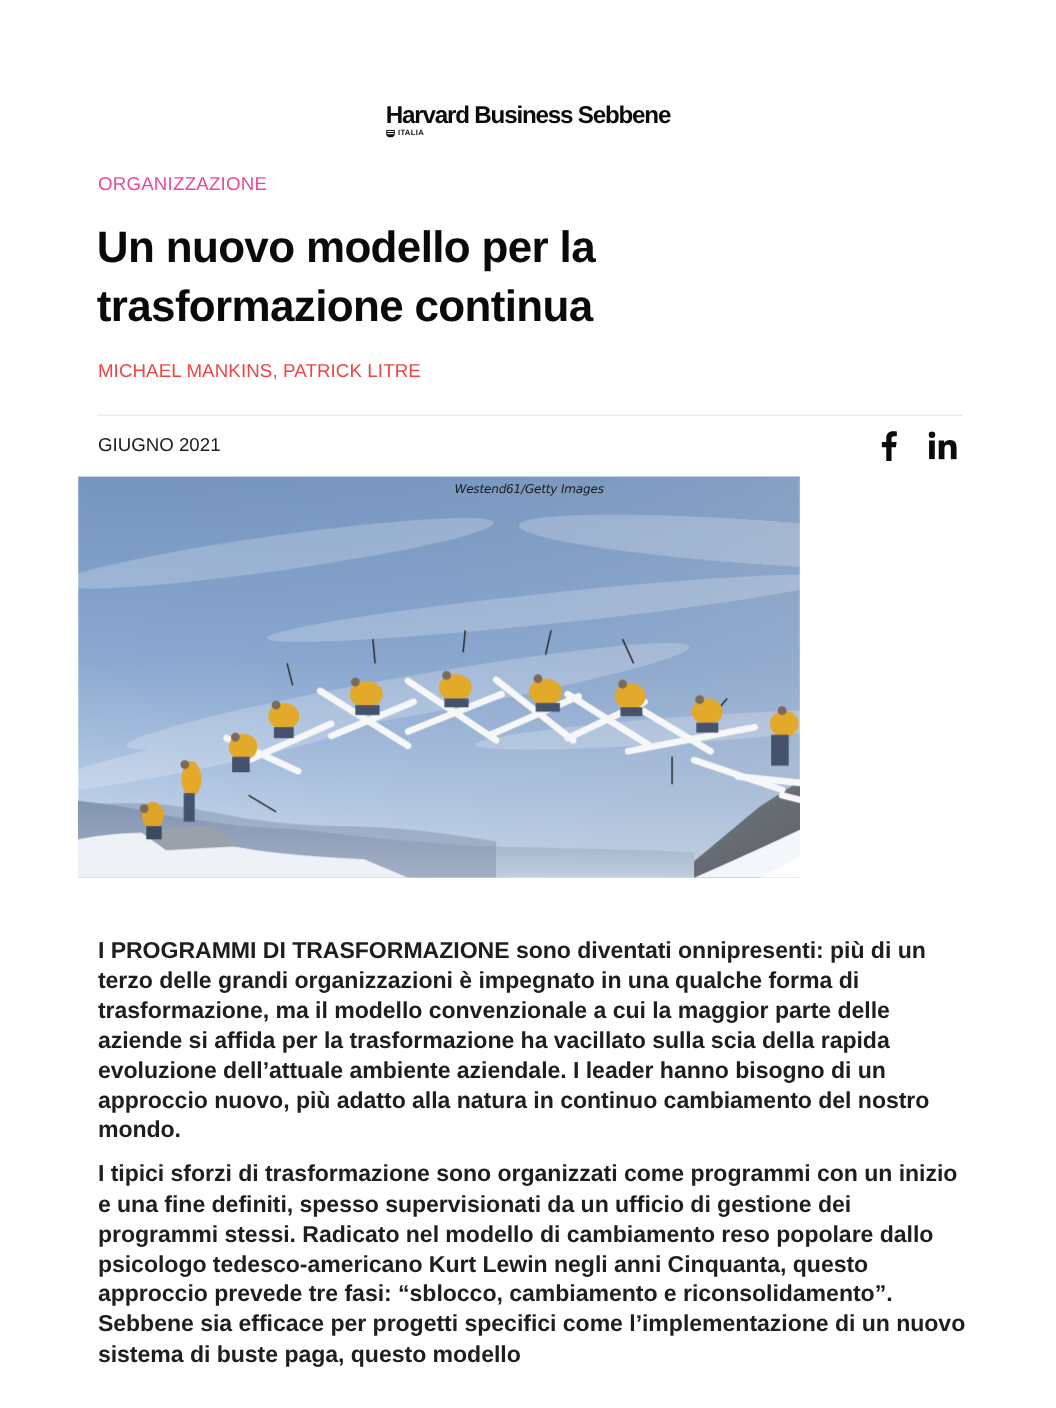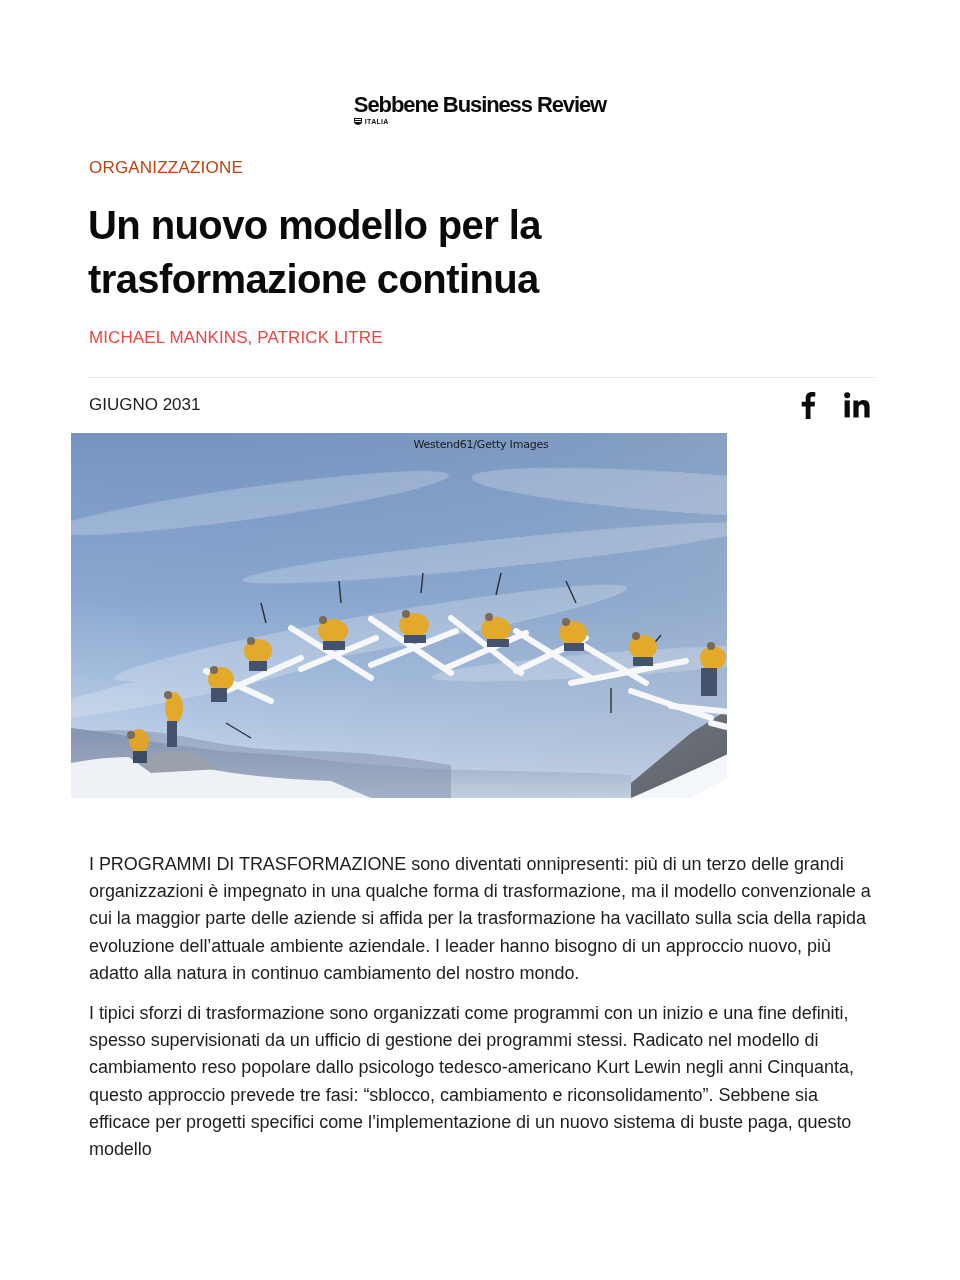--- a/index.html
+++ b/index.html
@@ -5,65 +5,65 @@
     * { box-sizing: border-box; margin: 0; padding: 0; }
     html, body { width: 960px; height: 1280px; background: #ffffff; overflow: hidden; }
     body { font-family: "Liberation Sans", "DejaVu Sans", sans-serif; color: #111111; position: relative; }
 
     .masthead { position: absolute; top: 93px; left: 0; width: 960px; display: flex; justify-content: center; }
     .logo { display: flex; flex-direction: column; align-items: flex-start; }
     .logo-title { font-family: "Liberation Sans", sans-serif; font-weight: 700; font-size: 22px; letter-spacing: -1.1px; color: #0b0b0b; line-height: 24px; }
     .logo-sub { display: flex; align-items: center; gap: 3px; margin-top: 0px; font-size: 7px; font-weight: 700; letter-spacing: 0.3px; color: #111; line-height: 9px; }
     .logo-shield { width: 8px; height: 7px; display: inline-block; }
 
-    .section-label { position: absolute; top: 158px; left: 89px; font-size: 17px; color: #c2410c; letter-spacing: 0.2px; }
+    .section-label { position: absolute; top: 158px; left: 89px; font-size: 17px; color: #ec4899; letter-spacing: 0.2px; }
     .headline { position: absolute; top: 198px; left: 88px; width: 700px; font-family: "Liberation Sans", sans-serif; font-weight: 700; font-size: 40px; line-height: 54px; color: #0a0a0a; letter-spacing: -0.6px; }
     .authors { position: absolute; top: 328px; left: 89px; font-size: 17px; color: #ef4444; letter-spacing: 0.1px; }
 
     .divider { position: absolute; top: 377px; left: 89px; width: 786px; height: 1px; background: #e6e6e6; }
 
     .date { position: absolute; top: 395px; left: 89px; font-size: 17px; color: #1c1c1c; }
     .social { position: absolute; top: 389px; left: 796px; display: flex; gap: 22px; align-items: center; }
     .social-btn { display: flex; align-items: center; justify-content: center; height: 32px; cursor: pointer; }
     .fb { width: 24px; }
     .li { width: 30px; }
 
-    .hero { position: absolute; top: 433px; left: 71px; width: 656px; height: 365px; overflow: hidden; }
+    .hero { position: absolute; top: 433px; left: 71px; width: 656px; height: 365px; overflow: hidden; font-style: italic; }
     .hero svg { display: block; }
     .credit { position: absolute; top: 5px; left: 0; width: 820px; text-align: center; font-family: "DejaVu Sans", sans-serif; font-size: 11px; color: #1a1a1a; letter-spacing: -0.2px; }
 
     .body-text { position: absolute; top: 851px; left: 89px; width: 790px; }
-    .body-text p { font-size: 18px; line-height: 27.2px; color: #1e1e1e; margin-bottom: 13px; letter-spacing: -0.05px; }
+    .body-text p { font-size: 21px; line-height: 27.2px; color: #1e1e1e; margin-bottom: 13px; letter-spacing: -0.05px; font-weight: bold; }
   </style>
 </head>
 <body>
 
 <header class="masthead">
   <div class="logo">
-    <span class="logo-title">Sebbene Business Review</span>
+    <span class="logo-title">Harvard Business Sebbene</span>
     <span class="logo-sub">
       <svg class="logo-shield" viewBox="0 0 8 7">
         <path d="M0 0 H8 V3.5 Q8 6.5 4 7 Q0 6.5 0 3.5 Z" fill="#111"></path>
         <rect x="1" y="1" width="6" height="1" fill="#fff"></rect>
         <rect x="1" y="3" width="6" height="1" fill="#fff"></rect>
       </svg>
       <span>ITALIA</span>
     </span>
   </div>
 </header>
 
 <div class="section-label">ORGANIZZAZIONE</div>
 
 <h1 class="headline">Un nuovo modello per la trasformazione continua</h1>
 
 <div class="authors">MICHAEL MANKINS, PATRICK LITRE</div>
 
 <div class="divider"></div>
 
-<div class="date">GIUGNO 2031</div>
+<div class="date">GIUGNO 2021</div>
 
 <div class="social">
   <div class="social-btn fb">
     <svg width="16" height="28" viewBox="0 0 16 28">
       <path d="M10.5 28 V15.6 H14.5 L15.1 10.8 H10.5 V7.8 C10.5 6.4 10.9 5.5 12.9 5.5 H15.3 V1.2 C14.9 1.1 13.4 1 11.7 1 C8.1 1 5.7 3.2 5.7 7.2 V10.8 H1.7 V15.6 H5.7 V28 Z" fill="#0b0b0b"></path>
     </svg>
   </div>
   <div class="social-btn li">
     <svg width="26" height="26" viewBox="0 0 26 26">
       <circle cx="3.2" cy="3.2" r="3" fill="#0b0b0b"></circle>

